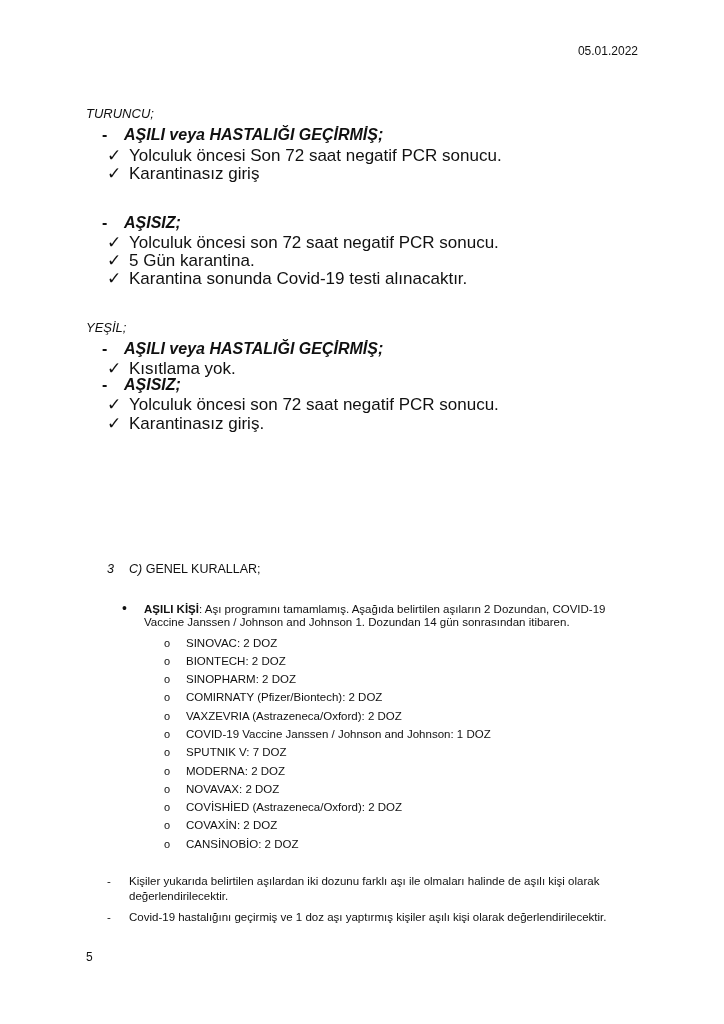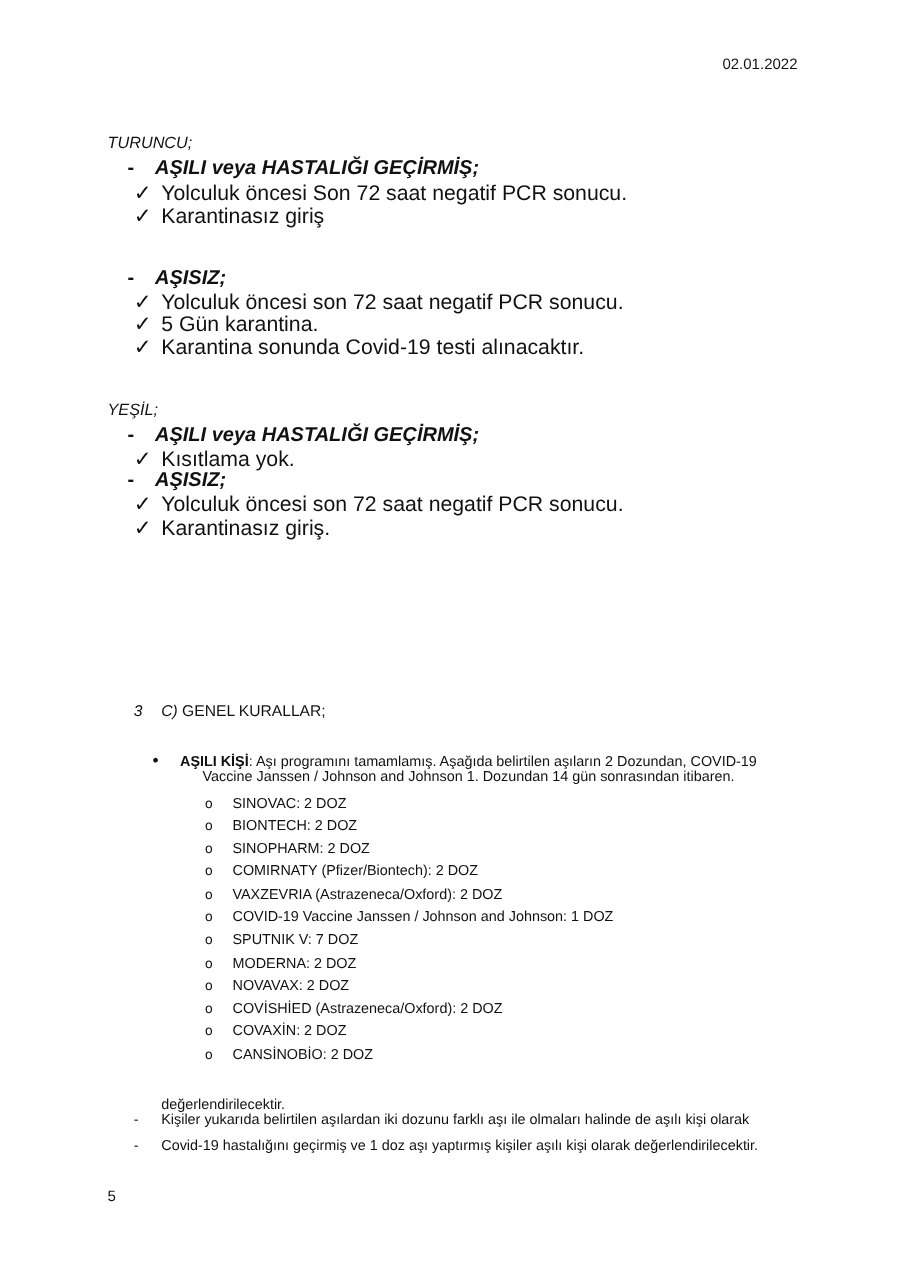--- a/index.html
+++ b/index.html
@@ -10,31 +10,31 @@
   .section-title { left: 86px; font-size: 13px; font-weight: normal; font-style: italic; }
   .sub { left: 102px; font-size: 16px; font-weight: bold; font-style: italic; }
   .sub .dash { display: inline-block; width: 22px; font-style: normal; }
   .check { left: 107px; font-size: 17px; }
   .check .mark { display: inline-block; width: 22px; }
   .heading3 { left: 107px; font-size: 12.5px; font-weight: normal; }
   .heading3 .num { display: inline-block; width: 22px; font-style: italic; }
   .heading3 .c { font-style: italic; }
   .bullet-para { left: 122px; font-size: 11.5px; }
   .bullet-para .dot { display: inline-block; width: 22px; font-size: 14px; }
-  .bullet-para .line2 { padding-left: 22px; text-align: center; }
+  .bullet-para .line2 { padding-left: 22px; }
   .circle-item { left: 164px; font-size: 11.5px; }
   .circle-item .o { display: inline-block; width: 22px; font-size: 11px; }
   .dash-item { left: 107px; font-size: 11.5px; }
   .dash-item .d { display: inline-block; width: 22px; }
   .page-num { left: 86px; top: 950px; font-size: 12px; }
 </style>
 </head>
 <body>
 
-<div class="abs date">02.01.2022</div>
+<div class="abs date">05.01.2022</div>
 
 <div class="abs section-title" style="top:106px">TURUNCU;</div>
 
 <div class="abs sub" style="top:126px">
   <span class="dash">-</span><span>AŞILI veya HASTALIĞI GEÇİRMİŞ;</span>
 </div>
 <div class="abs check" style="top:145px">
   <span class="mark">✓</span><span>Yolculuk öncesi Son 72 saat negatif PCR sonucu.</span>
 </div>
 <div class="abs check" style="top:163px">
@@ -88,20 +88,20 @@
 <div class="abs circle-item" style="top:710px"><span class="o">o</span><span>VAXZEVRIA (Astrazeneca/Oxford): 2 DOZ</span></div>
 <div class="abs circle-item" style="top:728px"><span class="o">o</span><span>COVID-19 Vaccine Janssen / Johnson and Johnson: 1 DOZ</span></div>
 <div class="abs circle-item" style="top:746px"><span class="o">o</span><span>SPUTNIK V: 7 DOZ</span></div>
 <div class="abs circle-item" style="top:765px"><span class="o">o</span><span>MODERNA: 2 DOZ</span></div>
 <div class="abs circle-item" style="top:783px"><span class="o">o</span><span>NOVAVAX: 2 DOZ</span></div>
 <div class="abs circle-item" style="top:801px"><span class="o">o</span><span>COVİSHİED (Astrazeneca/Oxford): 2 DOZ</span></div>
 <div class="abs circle-item" style="top:819px"><span class="o">o</span><span>COVAXİN: 2 DOZ</span></div>
 <div class="abs circle-item" style="top:838px"><span class="o">o</span><span>CANSİNOBİO: 2 DOZ</span></div>
 
 <div class="abs dash-item" style="top:875px">
+  <div><span class="d">-</span><span>Kişiler yukarıda belirtilen aşılardan iki dozunu farklı aşı ile olmaları halinde de aşılı kişi olarak</span></div>
   <div style="padding-left:22px; margin-top:3px">değerlendirilecektir.</div>
-  <div><span class="d">-</span><span>Kişiler yukarıda belirtilen aşılardan iki dozunu farklı aşı ile olmaları halinde de aşılı kişi olarak</span></div>
 </div>
 <div class="abs dash-item" style="top:911px">
   <span class="d">-</span><span>Covid-19 hastalığını geçirmiş ve 1 doz aşı yaptırmış kişiler aşılı kişi olarak değerlendirilecektir.</span>
 </div>
 
 <div class="abs page-num">5</div>
 
 </body></html>

